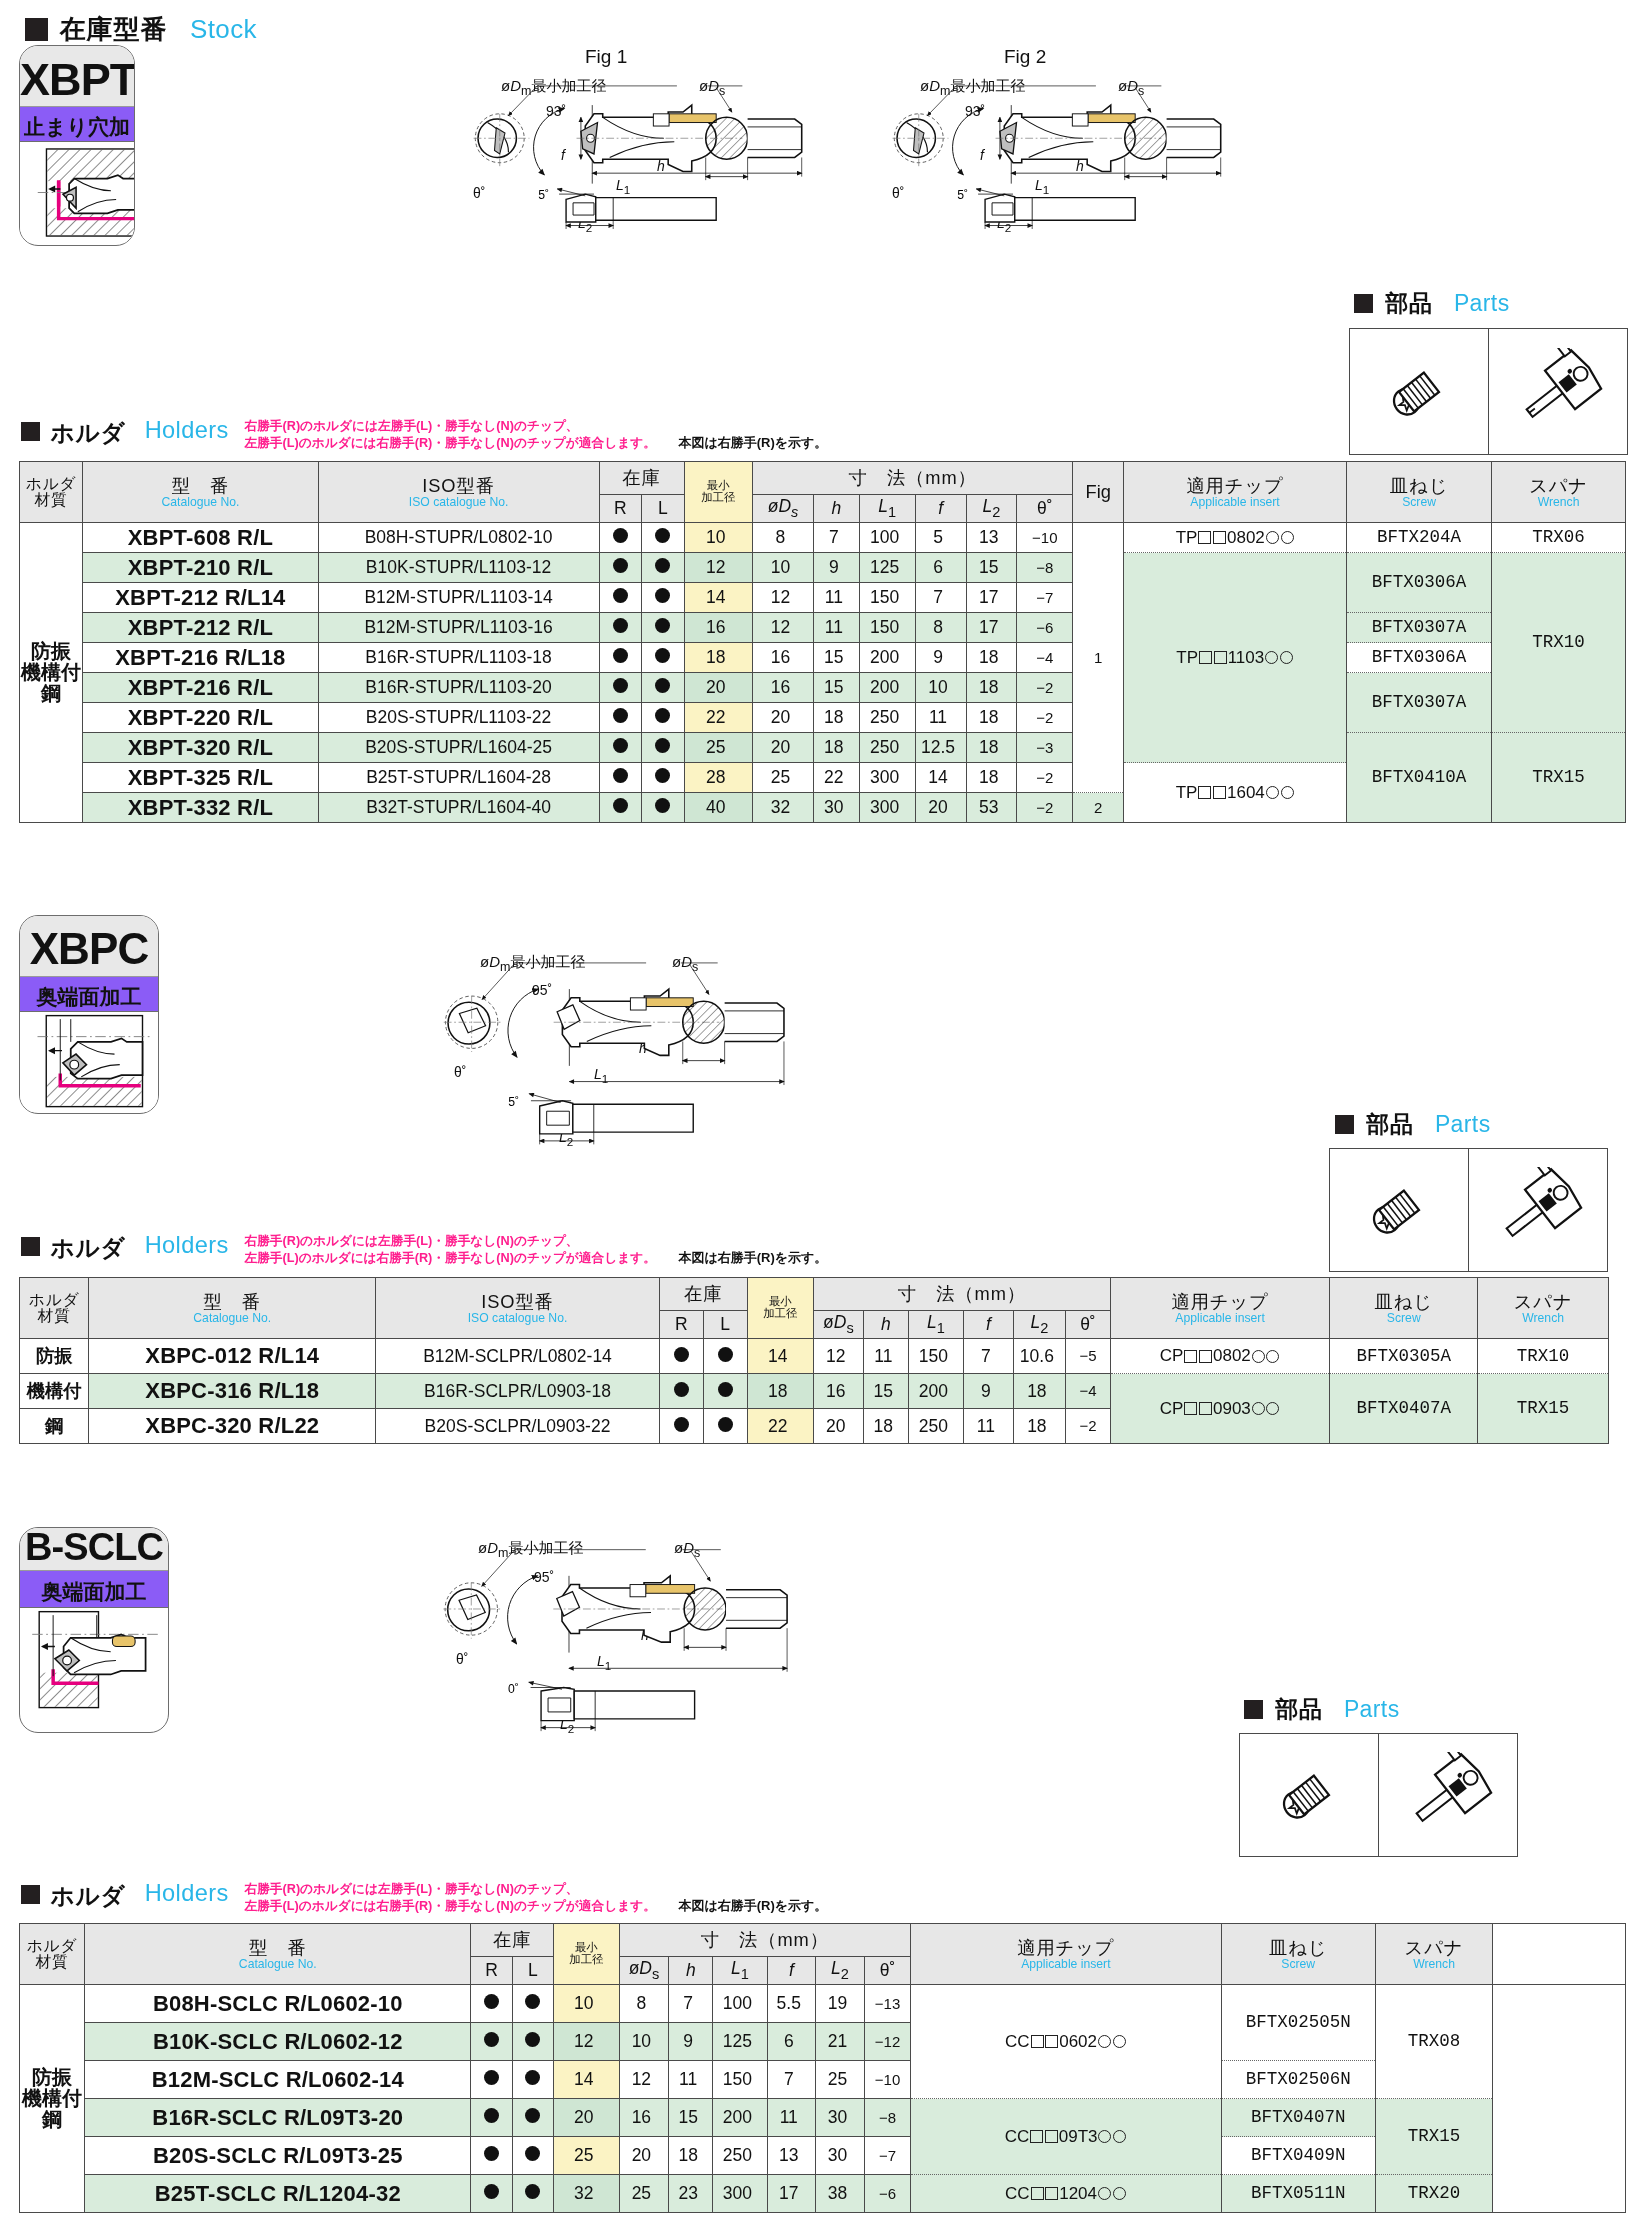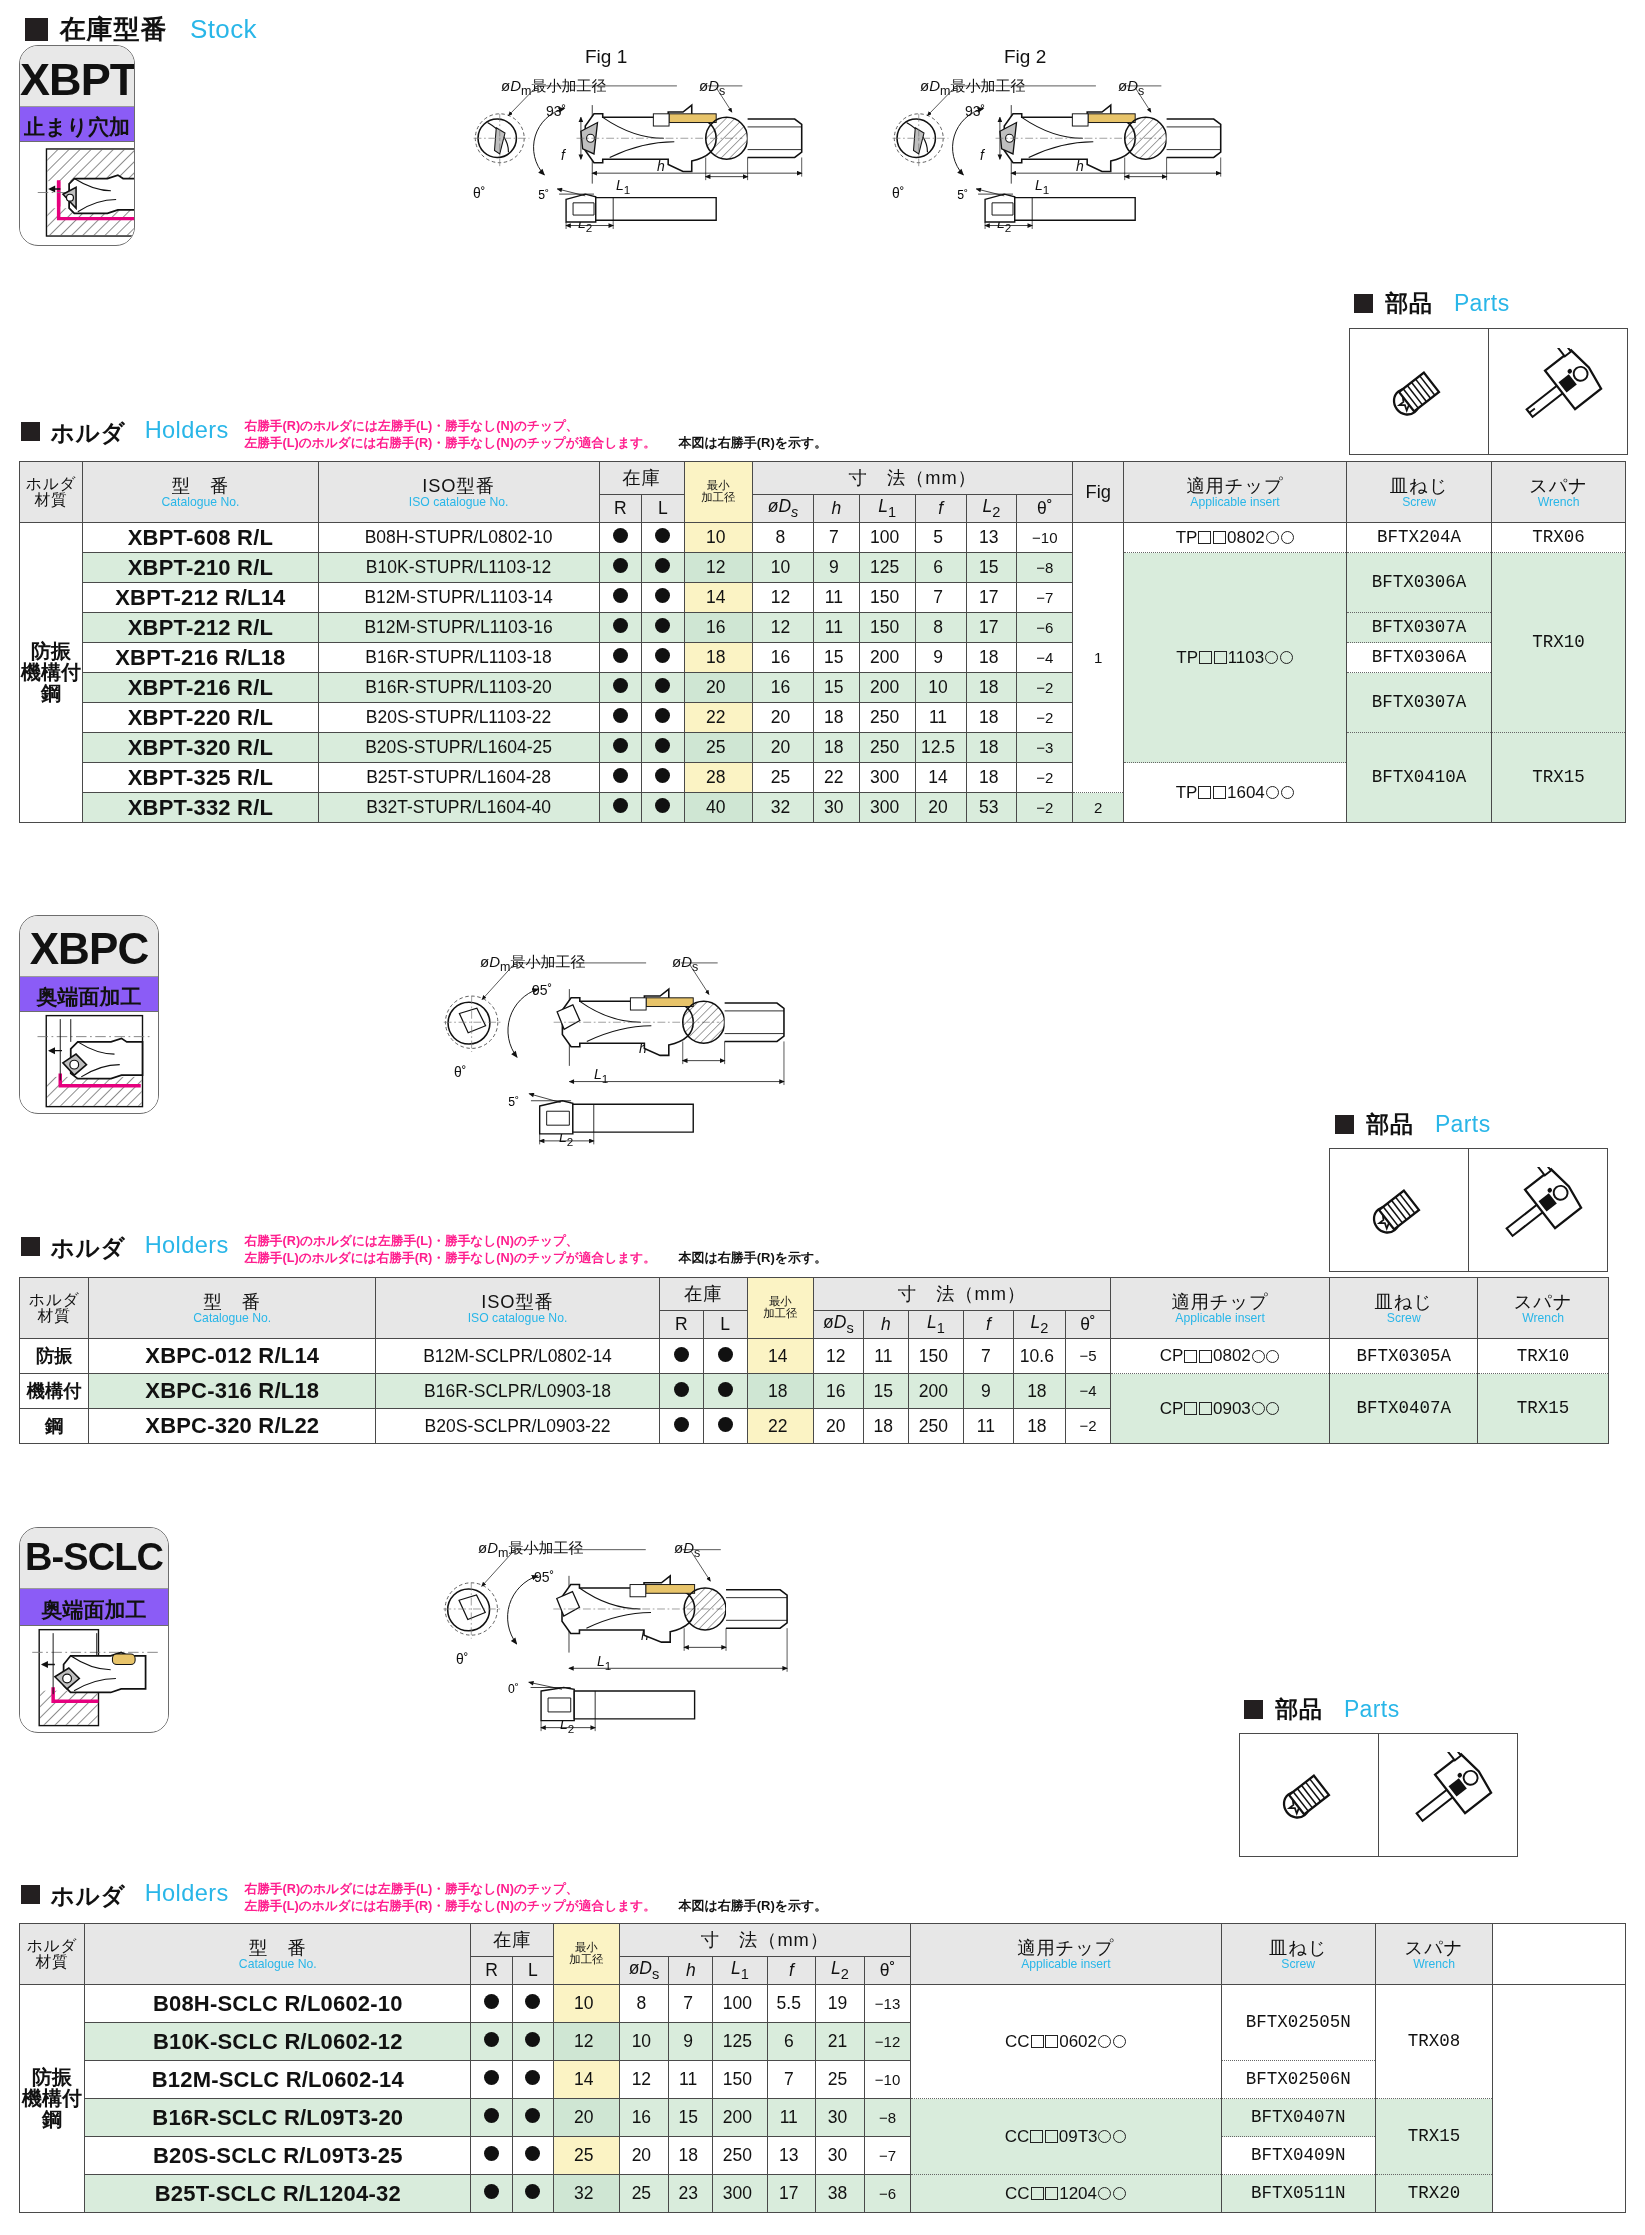--- a/index.html
+++ b/index.html
@@ -772,21 +772,21 @@
           <td class="num">18</td>
           <td class="num">250</td>
           <td class="num">11</td>
           <td class="num">18</td>
           <td class="numc">−2</td>
         </tr>
       </tbody>
   </table>
 
   <div class="badge" style="position:absolute;left:19px;top:1527px;width:150px;height:206px;">
-    <div class="badge-title" style="height:61px;font-size:38px;padding-top:10px;letter-spacing:-0.9px;">B-SCLC</div>
+    <div class="badge-title" style="height:43px;font-size:38px;padding-top:0;letter-spacing:-0.9px;">B-SCLC</div>
     <div class="badge-sub" style="height:37px;font-size:21px;padding-top:7px;">奥端面加工</div>
     <div class="badge-art" style="height:105px;">
       <svg width="150" height="105" viewBox="0 0 172 120">
         <defs>
           <pattern id="hatchC" width="9" height="9" patternTransform="rotate(45)" patternUnits="userSpaceOnUse">
             <line x1="0" y1="0" x2="0" y2="9" stroke="#111" stroke-width="1.1"></line>
           </pattern>
         </defs>
         <rect x="22" y="4" width="68" height="110" fill="none" stroke="#111" stroke-width="1.6"></rect>
         <rect x="23" y="74" width="66" height="39" fill="url(#hatchC)"></rect>

